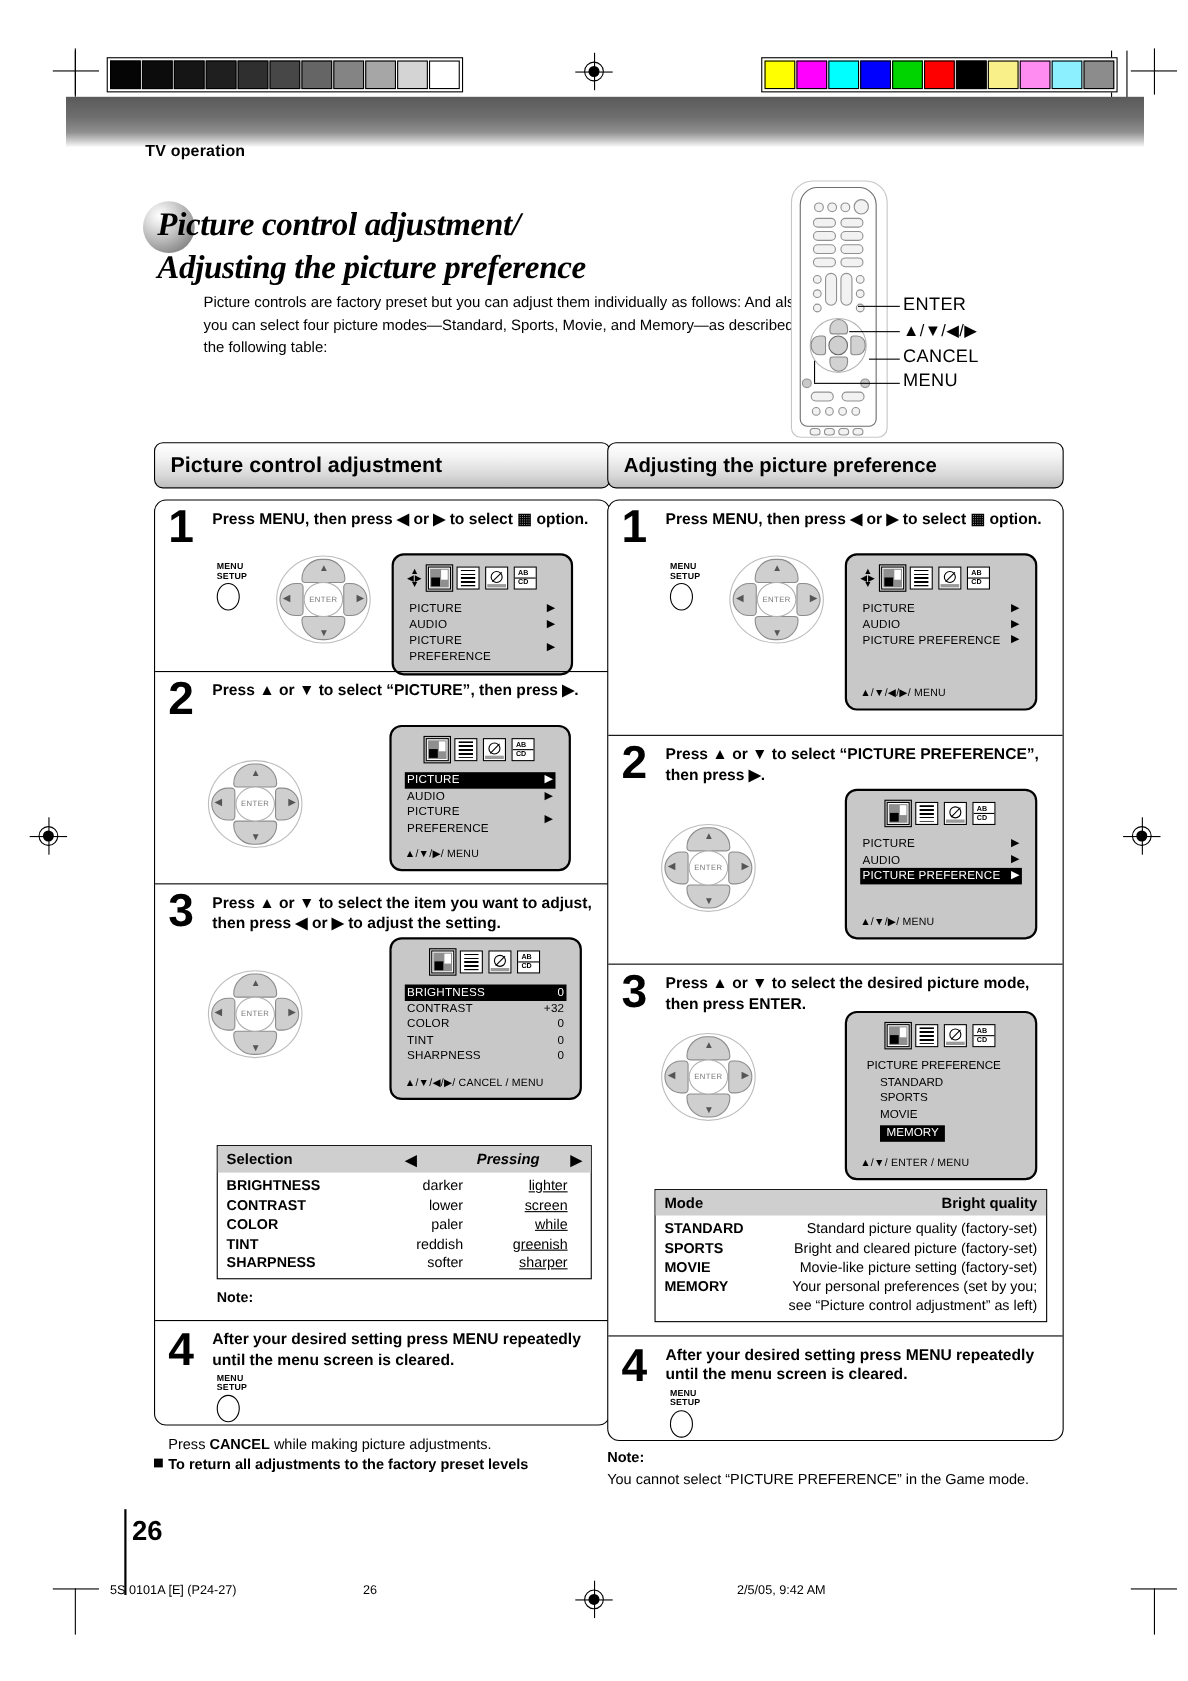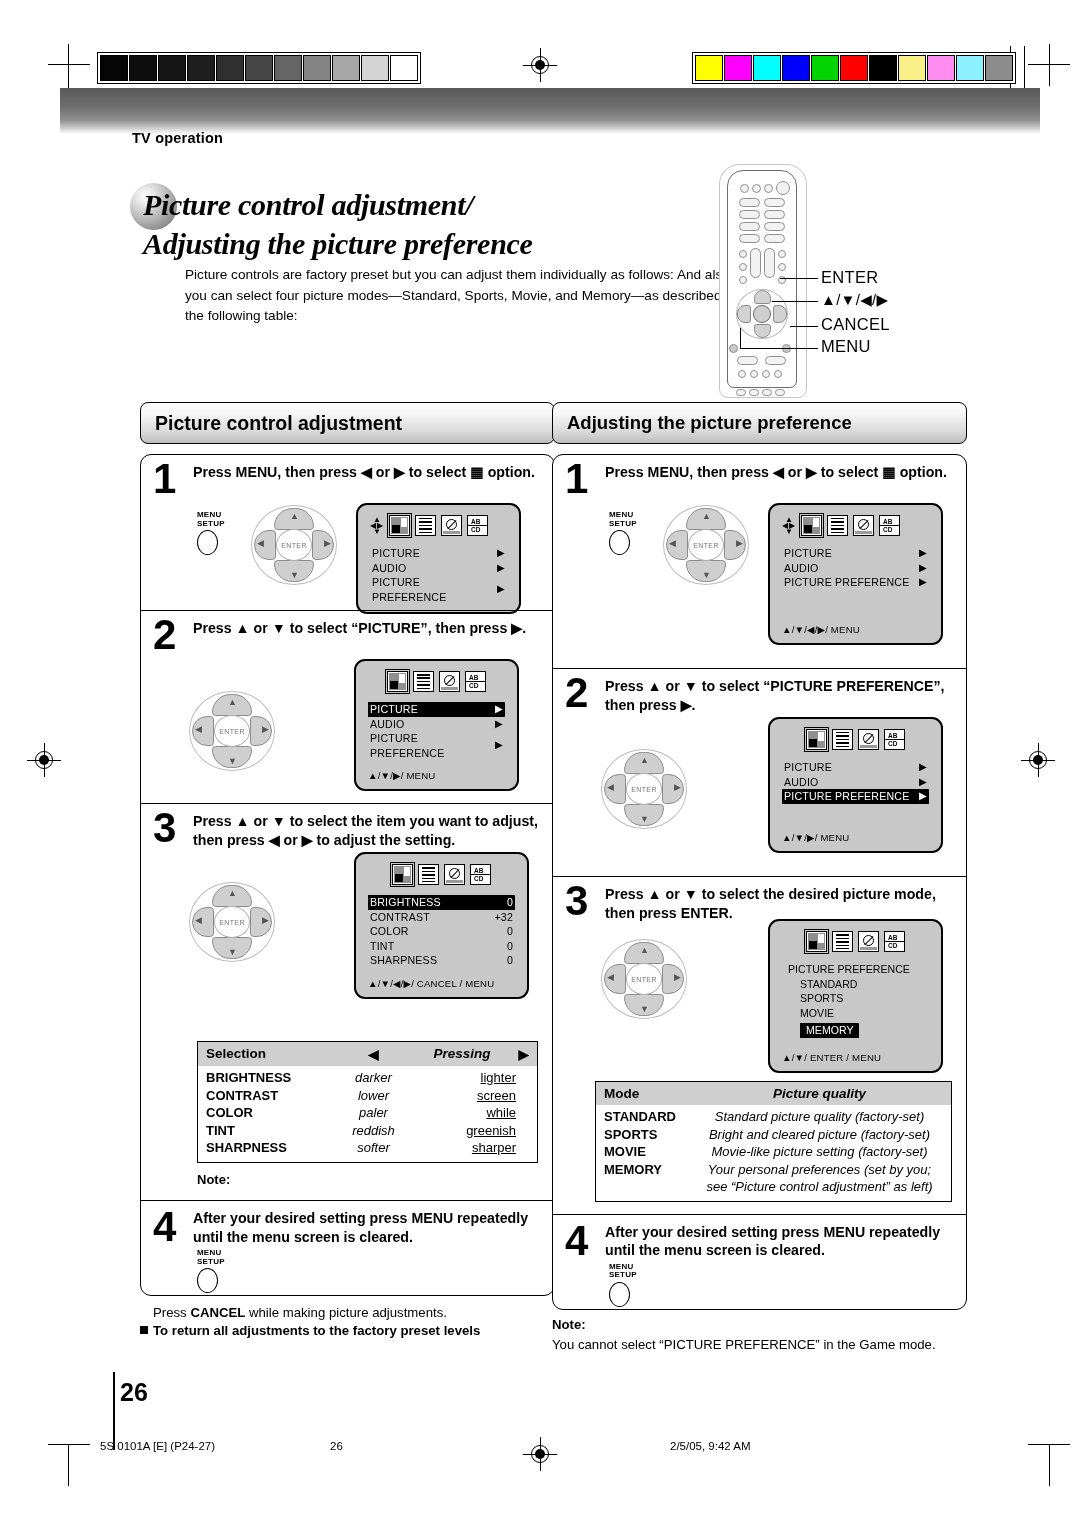--- a/index.html
+++ b/index.html
@@ -178,21 +178,21 @@
   .osd .tagline { font-size: 10.6px; line-height: 14.5px; }
   .osd .modeitem { font-size: 10.6px; line-height: 14.5px; padding-left: 12px; }
   .osd .modeitem.hi { background: #000; color: #fff; display: inline-block; padding: 0 6px 0 6px; margin-left: 12px; }
 
   
   .dtable { border: 1.6px solid #000; background: #fff; }
   .dtable .hd { background: #cfcfcf; display: flex; font-size: 13.5px; font-weight: bold; padding: 4px 8px; }
   .dtable .bd { padding: 3px 8px 5px 8px; }
   .dtable .r { display: flex; font-size: 13px; line-height: 17.5px; }
   .dtable .c1 { width: 120px; font-weight: bold; }
-  .dtable .c2 { width: 95px; text-align: center; font-style: italic; }
+  .dtable .c2 { width: 95px; text-align: right; }
   .dtable .c3 { width: 95px; text-align: right; text-decoration: underline; }
 
   .mtable .hd { font-size: 13.5px; }
   .mtable .c1 { width: 92px; font-weight: bold; }
   .mtable .c2 { flex: 1; }
 
   .noteblk { margin-top: 8px; font-size: 13px; line-height: 17.5px; }
   .noteblk .nt { font-weight: bold; }
 
   .footnote { position: absolute; font-size: 13.2px; line-height: 18px; }
@@ -789,21 +789,21 @@
             <div style="padding-left:0;"><span class="modeitem hi">MEMORY</span></div>
           </div>
           <div class="hint" style="margin-top:14px;">▲/▼/ ENTER / MENU</div>
         </div>
       </div>
 
       <div class="step" style="padding:8px 14px 12px 42px;">
         <div class="dtable mtable">
           <div class="hd">
             <span class="c1">Mode</span>
-            <span class="c2">Picture quality</span>
+            <span class="c2">Bright quality</span>
           </div>
           <div class="bd">
             <div class="r">
               <span class="c1">STANDARD</span>
               <span class="c2">Standard picture quality (factory-set)</span>
             </div>
             <div class="r">
               <span class="c1">SPORTS</span>
               <span class="c2">Bright and cleared picture (factory-set)</span>
             </div>

